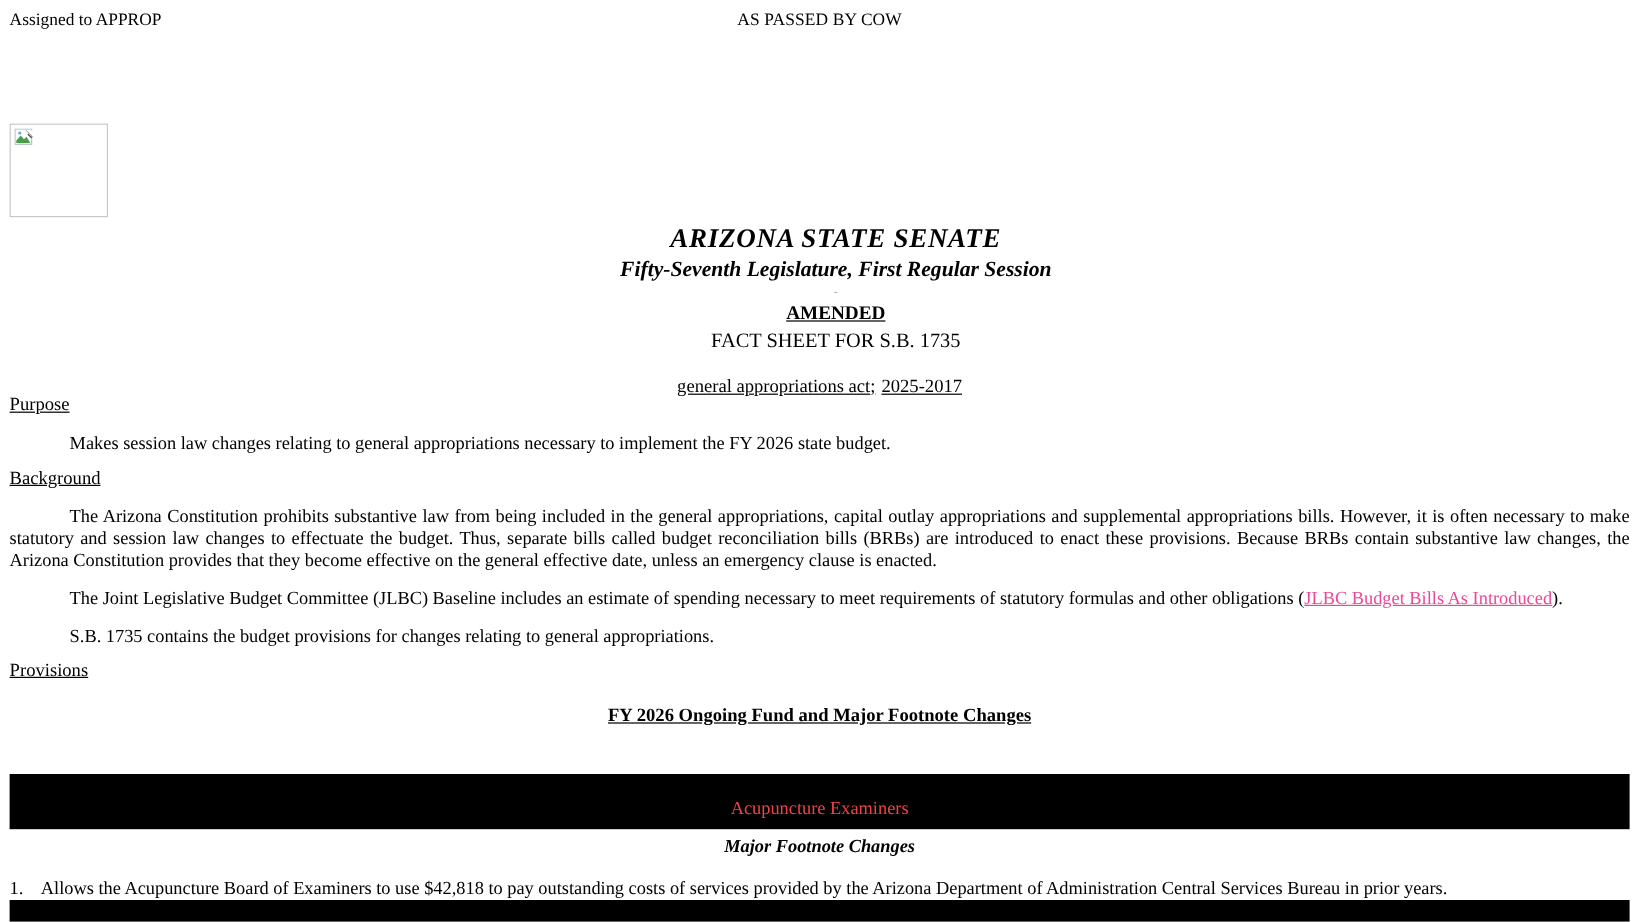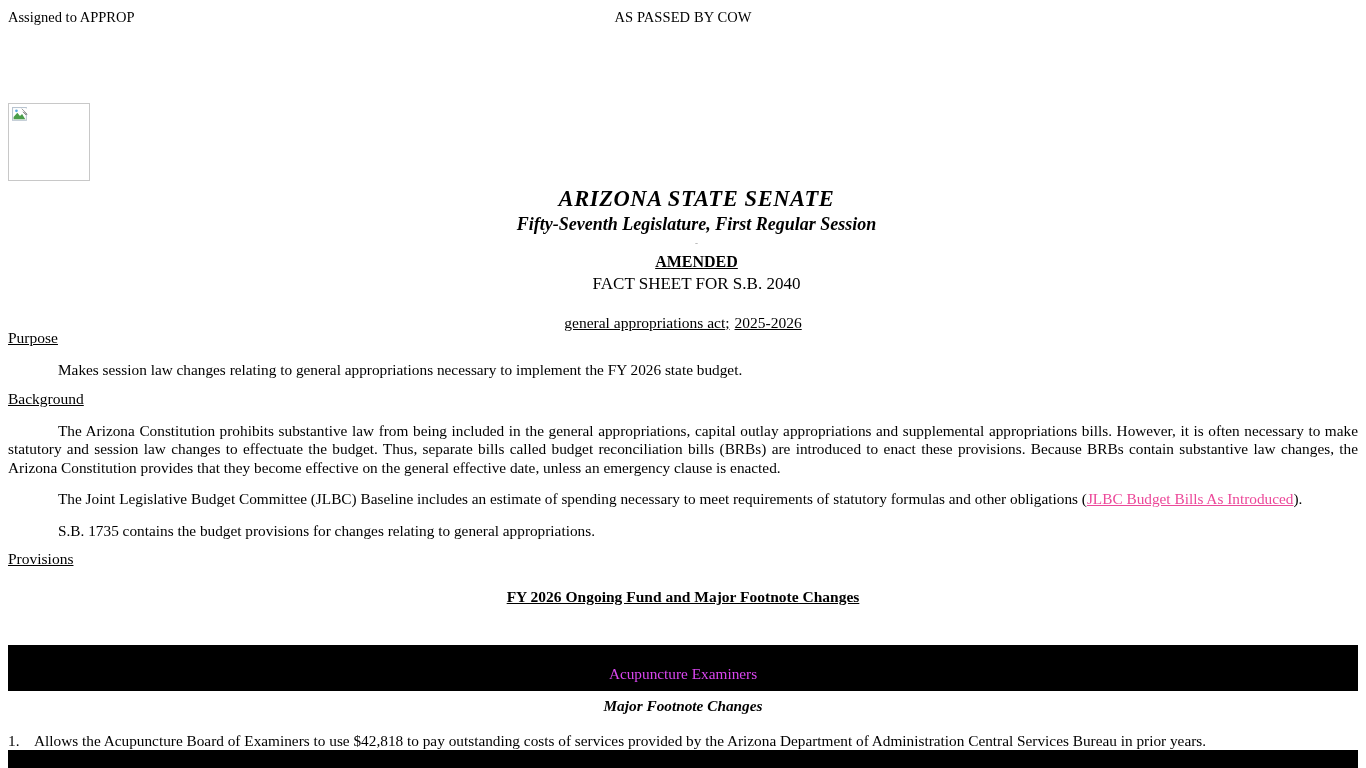--- a/index.html
+++ b/index.html
@@ -175,21 +175,21 @@
     box-sizing: border-box;
   }
   .agency-banner .agency-name {
     position: absolute;
     left: 0;
     right: 0;
     top: 19px;
     text-align: center;
     font-size: 15.3px;
     line-height: 19px;
-    color: #d946ef;
+    color: #ef4444;
   }
   .subhead-italic {
     position: absolute;
     left: 0;
     right: 0;
     top: 696px;
     text-align: center;
     font-size: 15.3px;
     font-weight: bold;
     font-style: italic;
@@ -236,25 +236,25 @@
       <path d="M9.2 1.6 L14.4 6.9" stroke="#777777" stroke-width="0.7" fill="none"></path>
       <path d="M10.5 4.5 L13.5 7.5" stroke="#333333" stroke-width="0.8" fill="none"></path>
     </svg>
   </div>
 
   <div class="title-block">
     <div class="senate-title">ARIZONA STATE SENATE</div>
     <div class="legislature-line">Fifty-Seventh Legislature, First Regular Session</div>
     <div class="tiny-dash">-</div>
     <div class="amended">AMENDED</div>
-    <div class="fact-sheet">FACT SHEET FOR S.B. 2040</div>
+    <div class="fact-sheet">FACT SHEET FOR S.B. 1735</div>
   </div>
 
   <div class="subject-line">
-    <span class="u1">general appropriations act</span><span class="u1">;</span><span class="gap"></span><span class="u2">2025-2026</span>
+    <span class="u1">general appropriations act</span><span class="u1">;</span><span class="gap"></span><span class="u2">2025-2017</span>
   </div>
 
   <div class="content">
 
     <div class="sec-head">Purpose</div>
     <div class="para nojust">Makes session law changes relating to general appropriations necessary to implement the FY 2026 state budget.</div>
 
     <div class="gap-sm"></div>
 
     <div class="sec-head">Background</div>

